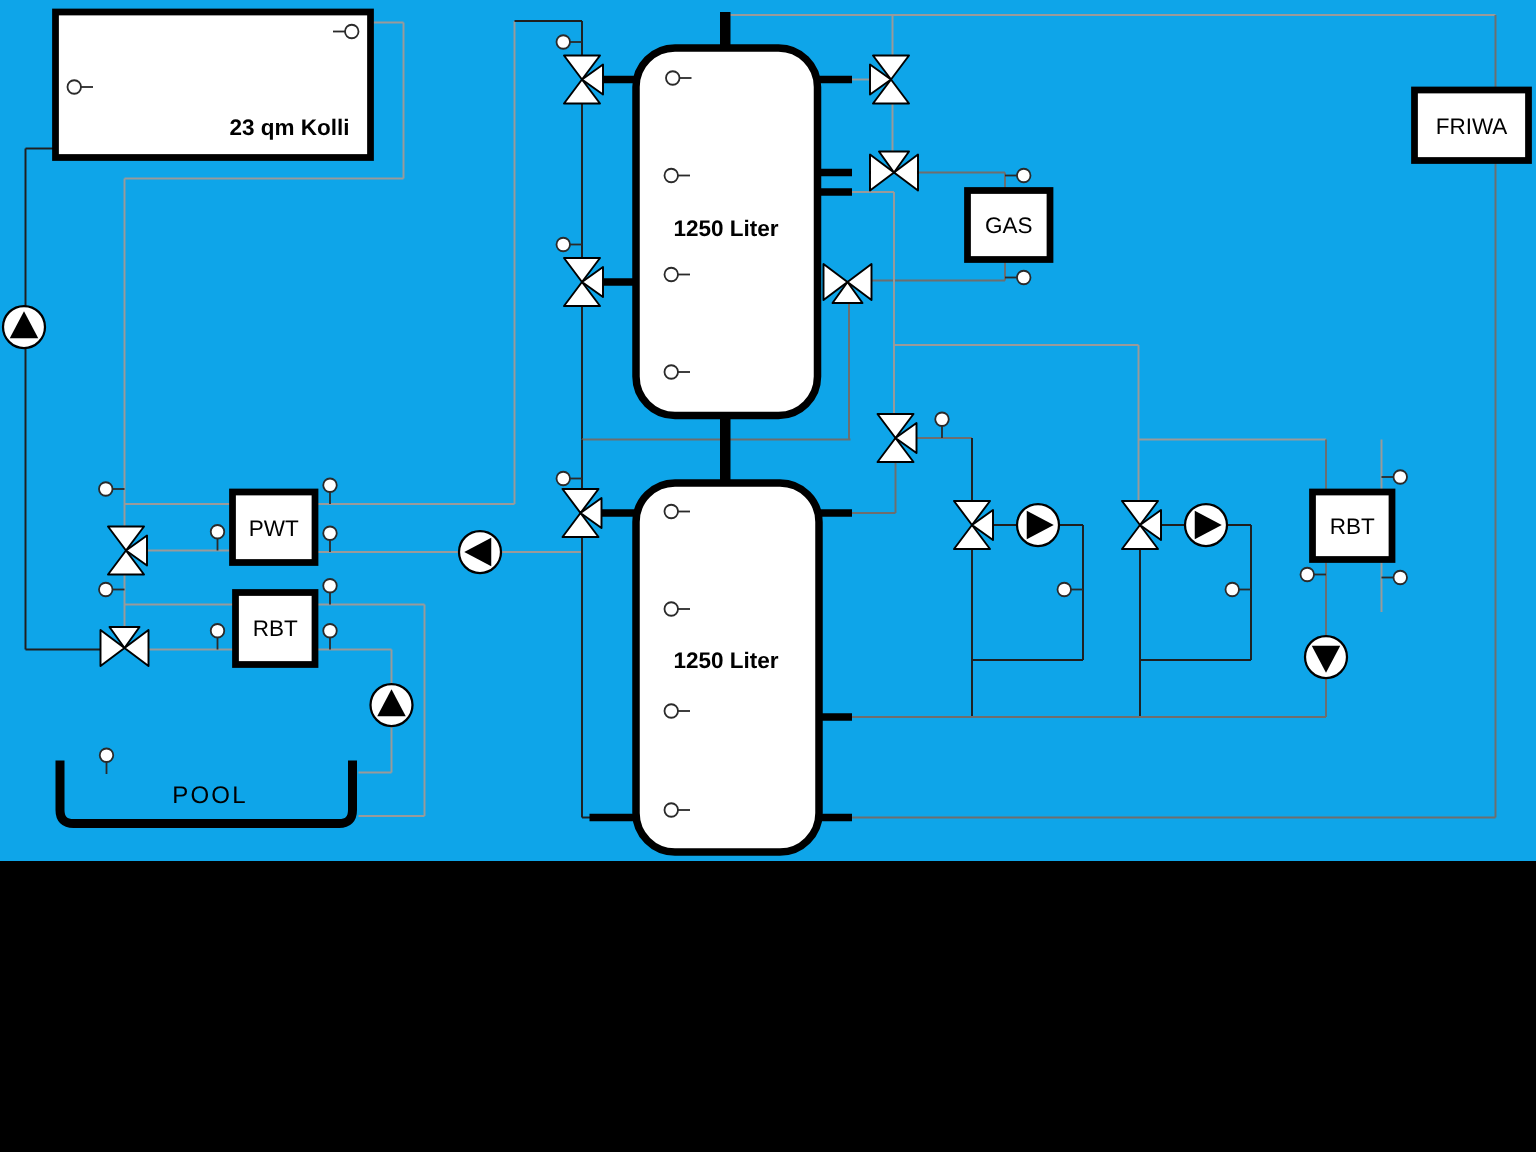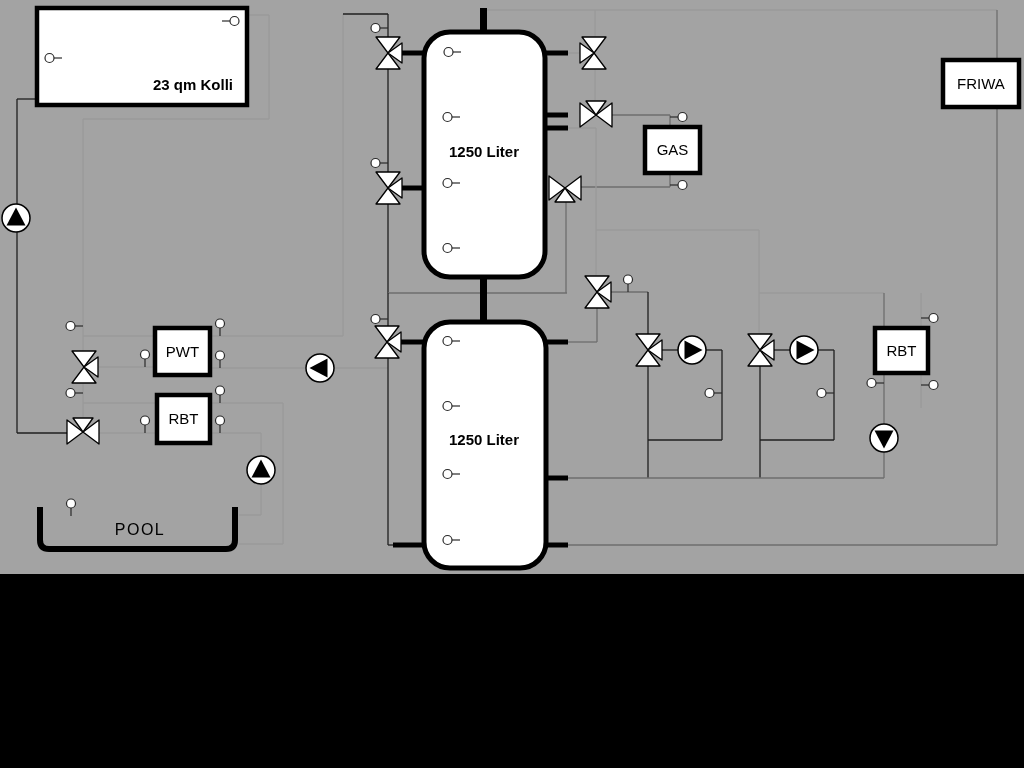--- a/index.html
+++ b/index.html
@@ -1,16 +1,16 @@
 <!DOCTYPE html>
 <html><head>
 <meta charset="utf-8">
 <style>
   html,body{margin:0;padding:0;background:#fff;width:1024px;height:768px;overflow:hidden}
-  .screen{position:relative;width:1024px;height:624px;background:#a3a3a3;font-family:"Liberation Sans",sans-serif}
+  .screen{position:relative;width:1024px;height:624px;background:#0ea5e9;font-family:"Liberation Sans",sans-serif}
   svg{display:block}
   .lk{stroke:#1f1f1f;stroke-width:1.3;fill:none}
   .lg{stroke:#9a9a9a;stroke-width:1.3;fill:none}
   .lm{stroke:#6e6e6e;stroke-width:1.3;fill:none}
   .st{stroke:#000;stroke-width:5;fill:none}
   .hp{stroke:#000;stroke-width:7;fill:none}
   .bx{fill:#fff;stroke:#000;stroke-width:4.5}
   .tk{fill:#fff;stroke:#000;stroke-width:5}
   .pool{fill:none;stroke:#000;stroke-width:6}
   #valve-vr path,#valve-vl path,#valve-ht path,#valve-hb path{fill:#fff;stroke:#000;stroke-width:1.3;stroke-linejoin:round}

